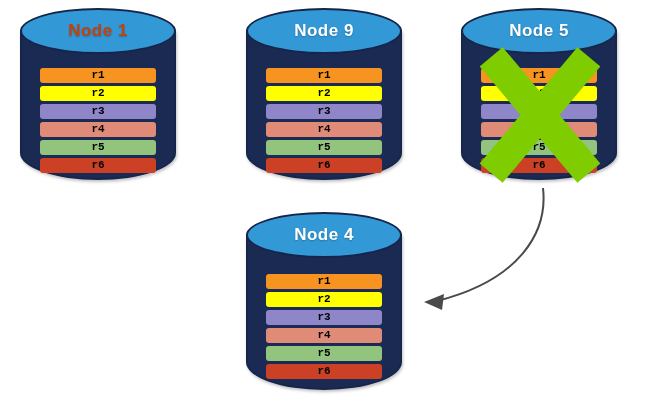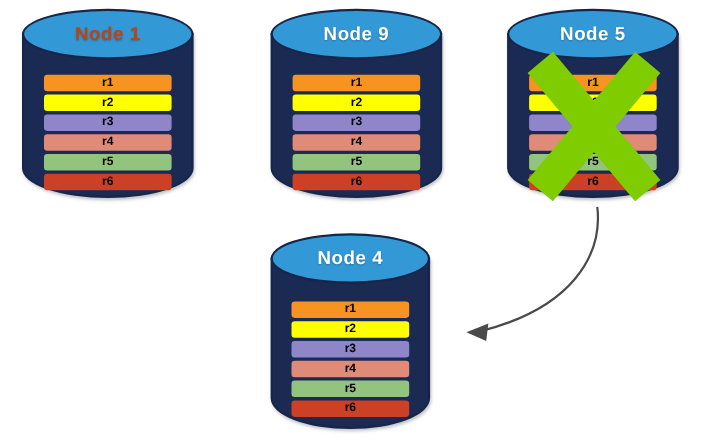--- a/index.html
+++ b/index.html
@@ -78,20 +78,21 @@
     height: 15px;
     border-radius: 3px;
     display: flex;
     align-items: center;
     justify-content: center;
     font-size: 11px;
     font-weight: bold;
     color: #000000;
     line-height: 1;
     box-sizing: border-box;
+    font-family: Liberation Mono, monospace;
   }
 
   
   .x-mark {
     position: absolute;
     pointer-events: none;
   }
   .x-arm {
     position: absolute;
     left: 50%;
@@ -159,21 +160,21 @@
       <div class="row-bar" style="background: rgb(147, 196, 125);">r5</div>
       <div class="row-bar" style="background: rgb(204, 65, 37);">r6</div>
     </div>
   </div>
 
   <div class="x-mark" style="left:484px; top:44px; width:112px; height:142px;">
     <div class="x-arm a" style="background: rgb(127, 204, 0);"></div>
     <div class="x-arm b" style="background: rgb(127, 204, 0);"></div>
   </div>
 
-  <div class="node" id="node4" style="left:246px; top:212px; width:145px; height:178px;">
+  <div class="node" id="node4" style="left:246px; top:212px; width:156px; height:178px;">
     <div class="cyl-body" style="background: rgb(26, 42, 82); border-color: rgb(22, 37, 74);"></div>
     <div class="cyl-top" style="background: rgb(51, 153, 214); border-color: rgb(22, 37, 74);"></div>
     <div class="cyl-top-label" style="color: rgb(255, 255, 255);">Node  4</div>
     <div class="rows" style="top:62px;">
       <div class="row-bar" style="background: rgb(247, 148, 33);">r1</div>
       <div class="row-bar" style="background: rgb(255, 255, 0);">r2</div>
       <div class="row-bar" style="background: rgb(142, 134, 201);">r3</div>
       <div class="row-bar" style="background: rgb(224, 139, 119);">r4</div>
       <div class="row-bar" style="background: rgb(147, 196, 125);">r5</div>
       <div class="row-bar" style="background: rgb(204, 65, 37);">r6</div>

